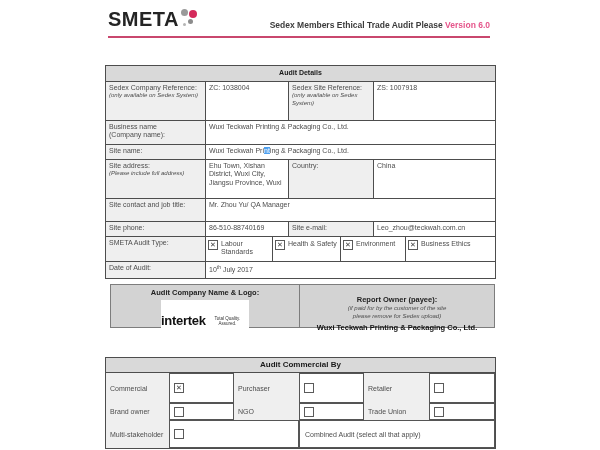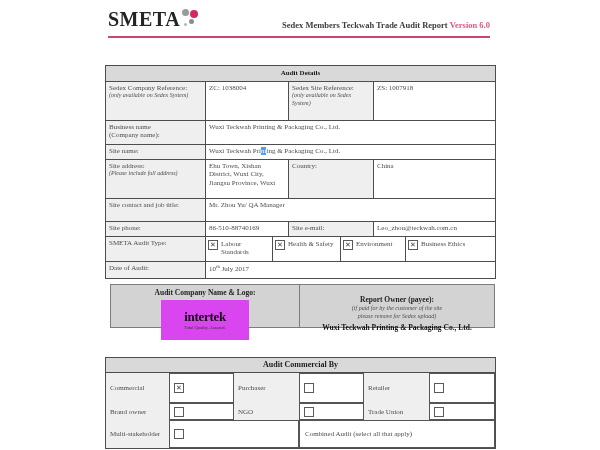--- a/index.html
+++ b/index.html
@@ -1,17 +1,17 @@
 <!DOCTYPE html>
 <html><head>
 <meta charset="utf-8">
 <style>
   html,body{margin:0;padding:0;background:#ffffff;}
   .page{position:relative;width:600px;height:450px;background:#ffffff;overflow:hidden;
-        font-family:Liberation Serif, serif;color:#4d4d4d;}
+        font-family:Liberation Sans, sans-serif;color:#4d4d4d;}
 
   
   .logo{position:absolute;left:108px;top:9px;height:26px;display:flex;align-items:flex-start;}
   .logo-text{font-size:20px;font-weight:700;color:#242424;letter-spacing:0.5px;line-height:20px;}
   .logo-dots{position:relative;width:20px;height:22px;display:inline-block;}
   .dot{position:absolute;border-radius:50%;}
   .dot-grey-big{width:7px;height:7px;left:2px;top:0px;background:#9a9a9a;}
   .dot-pink{width:8px;height:8px;left:10px;top:1px;background:#d42a5b;}
   .dot-grey-mid{width:5px;height:5px;left:9px;top:10px;background:#8c8c8c;}
   .dot-grey-small{width:3px;height:3px;left:4px;top:14px;background:#b5b5b5;}
@@ -42,21 +42,21 @@
   
   .cb{display:inline-block;width:8px;height:8px;min-width:8px;border:1px solid #5a5a5a;background:#fff;
       font-size:7px;line-height:8px;text-align:center;color:#3c3c3c;margin-right:3px;font-weight:400;}
 
   
   .panel{position:absolute;left:110px;top:284px;width:385px;height:44px;background:#d3d3d3;
          border:1px solid #7d7d7d;box-sizing:border-box;display:flex;}
   .panel-left{width:189px;border-right:1px solid #7d7d7d;box-sizing:border-box;text-align:center;padding-top:3px;}
   .panel-right{flex:1;text-align:center;padding-top:10px;}
   .panel-title{font-size:7.5px;font-weight:700;color:#222222;}
-  .logo-box{width:88px;height:40px;background:#d946ef;margin:3px auto 0;display:flex;flex-direction:column;
+  .logo-box{width:88px;height:40px;background:#ffffff;margin:3px auto 0;display:flex;
             align-items:center;justify-content:center;}
   .intertek{font-size:13px;font-weight:700;color:#111111;letter-spacing:-0.3px;line-height:13px;}
   .tagline{font-size:4.5px;color:#333333;margin-top:2px;}
   .panel-note{font-size:6px;font-style:italic;color:#4d4d4d;line-height:1.3;margin-top:1px;}
   .panel-company{font-size:7.5px;font-weight:700;color:#111111;margin-top:2px;}
 
   
   .cond{position:absolute;left:105px;top:357px;width:391px;border:1px solid #4d4d4d;box-sizing:border-box;background:#efefef;}
   .cond-head{height:14px;background:#d9d9d9;border-bottom:1px solid #4d4d4d;font-weight:700;color:#1a1a1a;
              text-align:center;font-size:8px;line-height:14px;}
@@ -77,21 +77,21 @@
   <div class="logo">
     <span class="logo-text">SMETA</span>
     <span class="logo-dots">
       <span class="dot dot-grey-big"></span>
       <span class="dot dot-pink"></span>
       <span class="dot dot-grey-mid"></span>
       <span class="dot dot-grey-small"></span>
     </span>
   </div>
   <div class="doc-title">
-    <span>Sedex Members Teckwah Trade Audit Report</span>
+    <span>Sedex Members Ethical Trade Audit Please</span>
     <span class="version">Version 6.0</span>
   </div>
   <div class="head-rule"></div>
 
   <div class="tbl">
     <div class="thead lastcol">Audit Details</div>
 
     <div class="lbl">
       <span>Sedex Company Reference:</span>
       <span class="note">(only available on Sedex System)</span>

